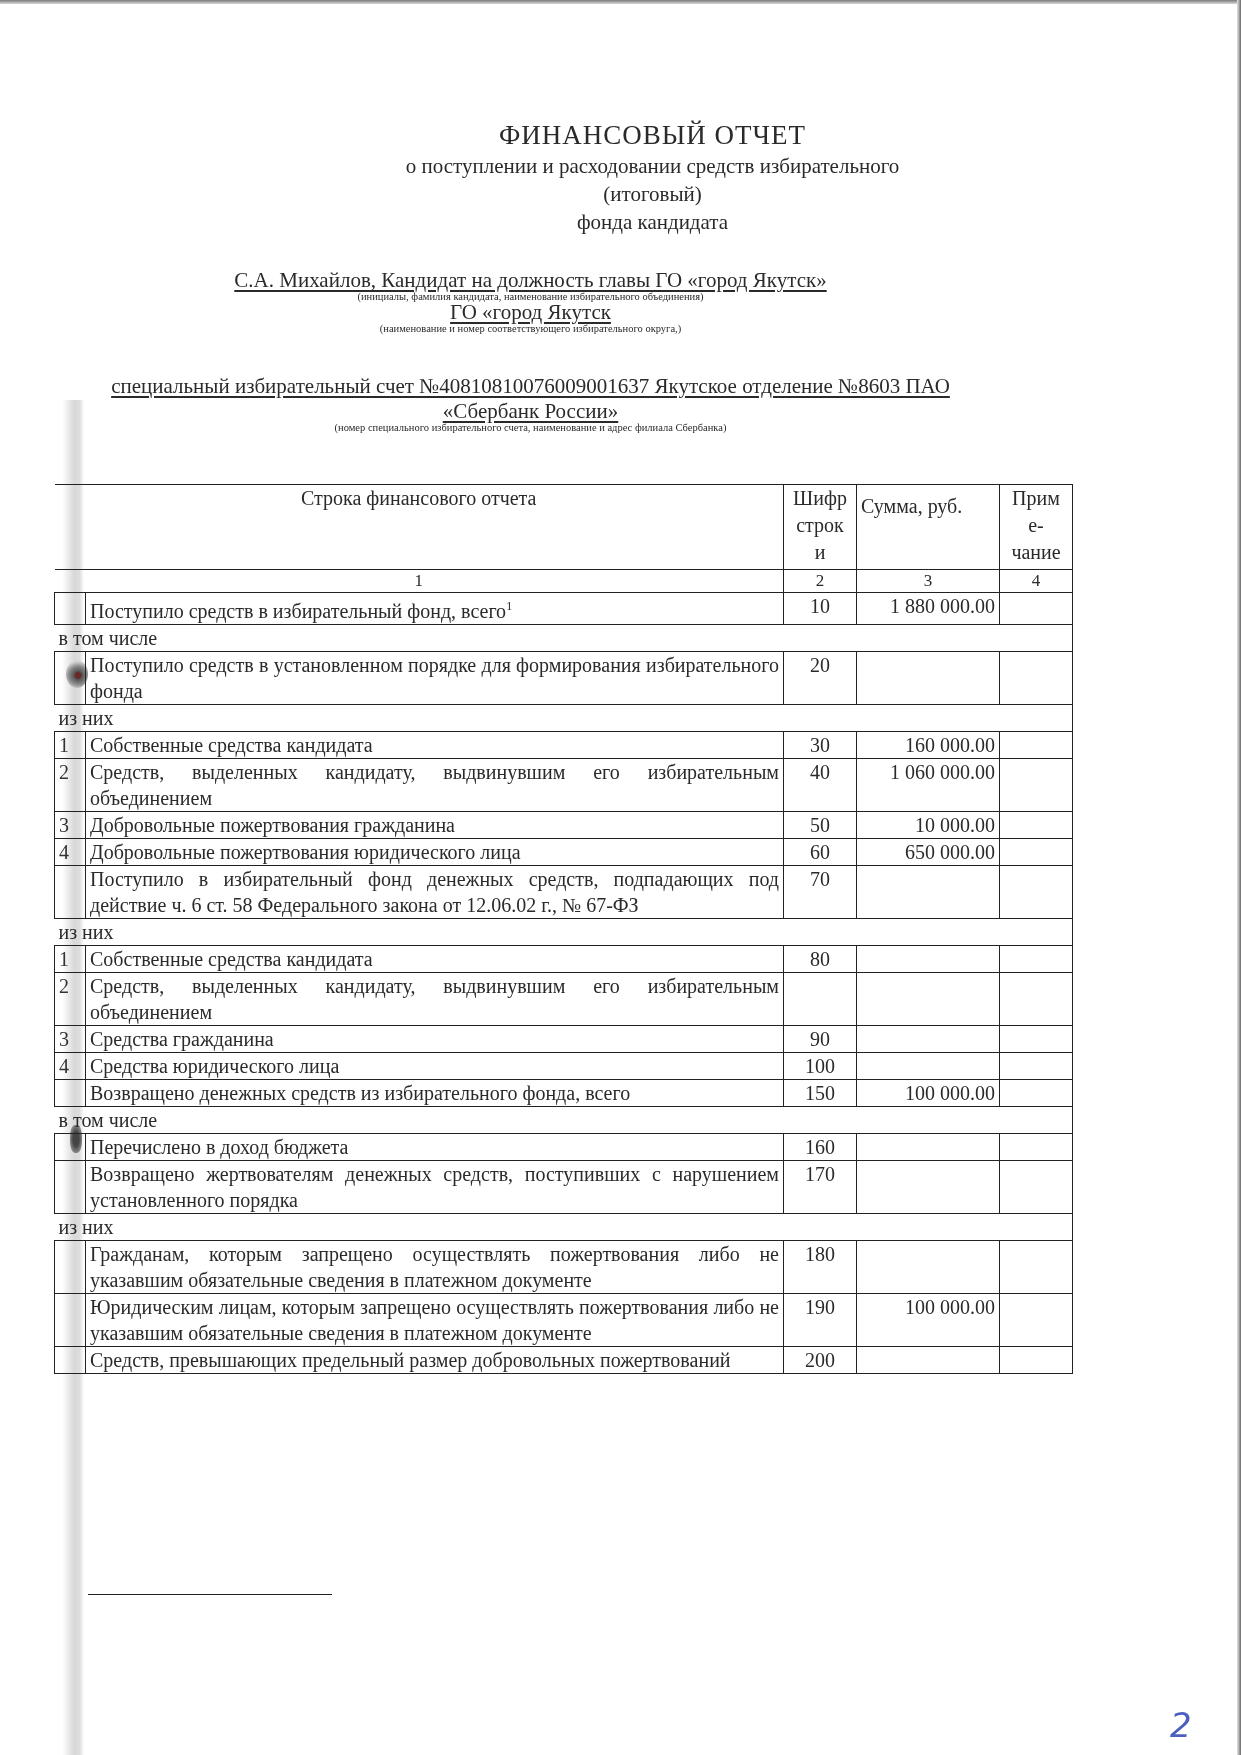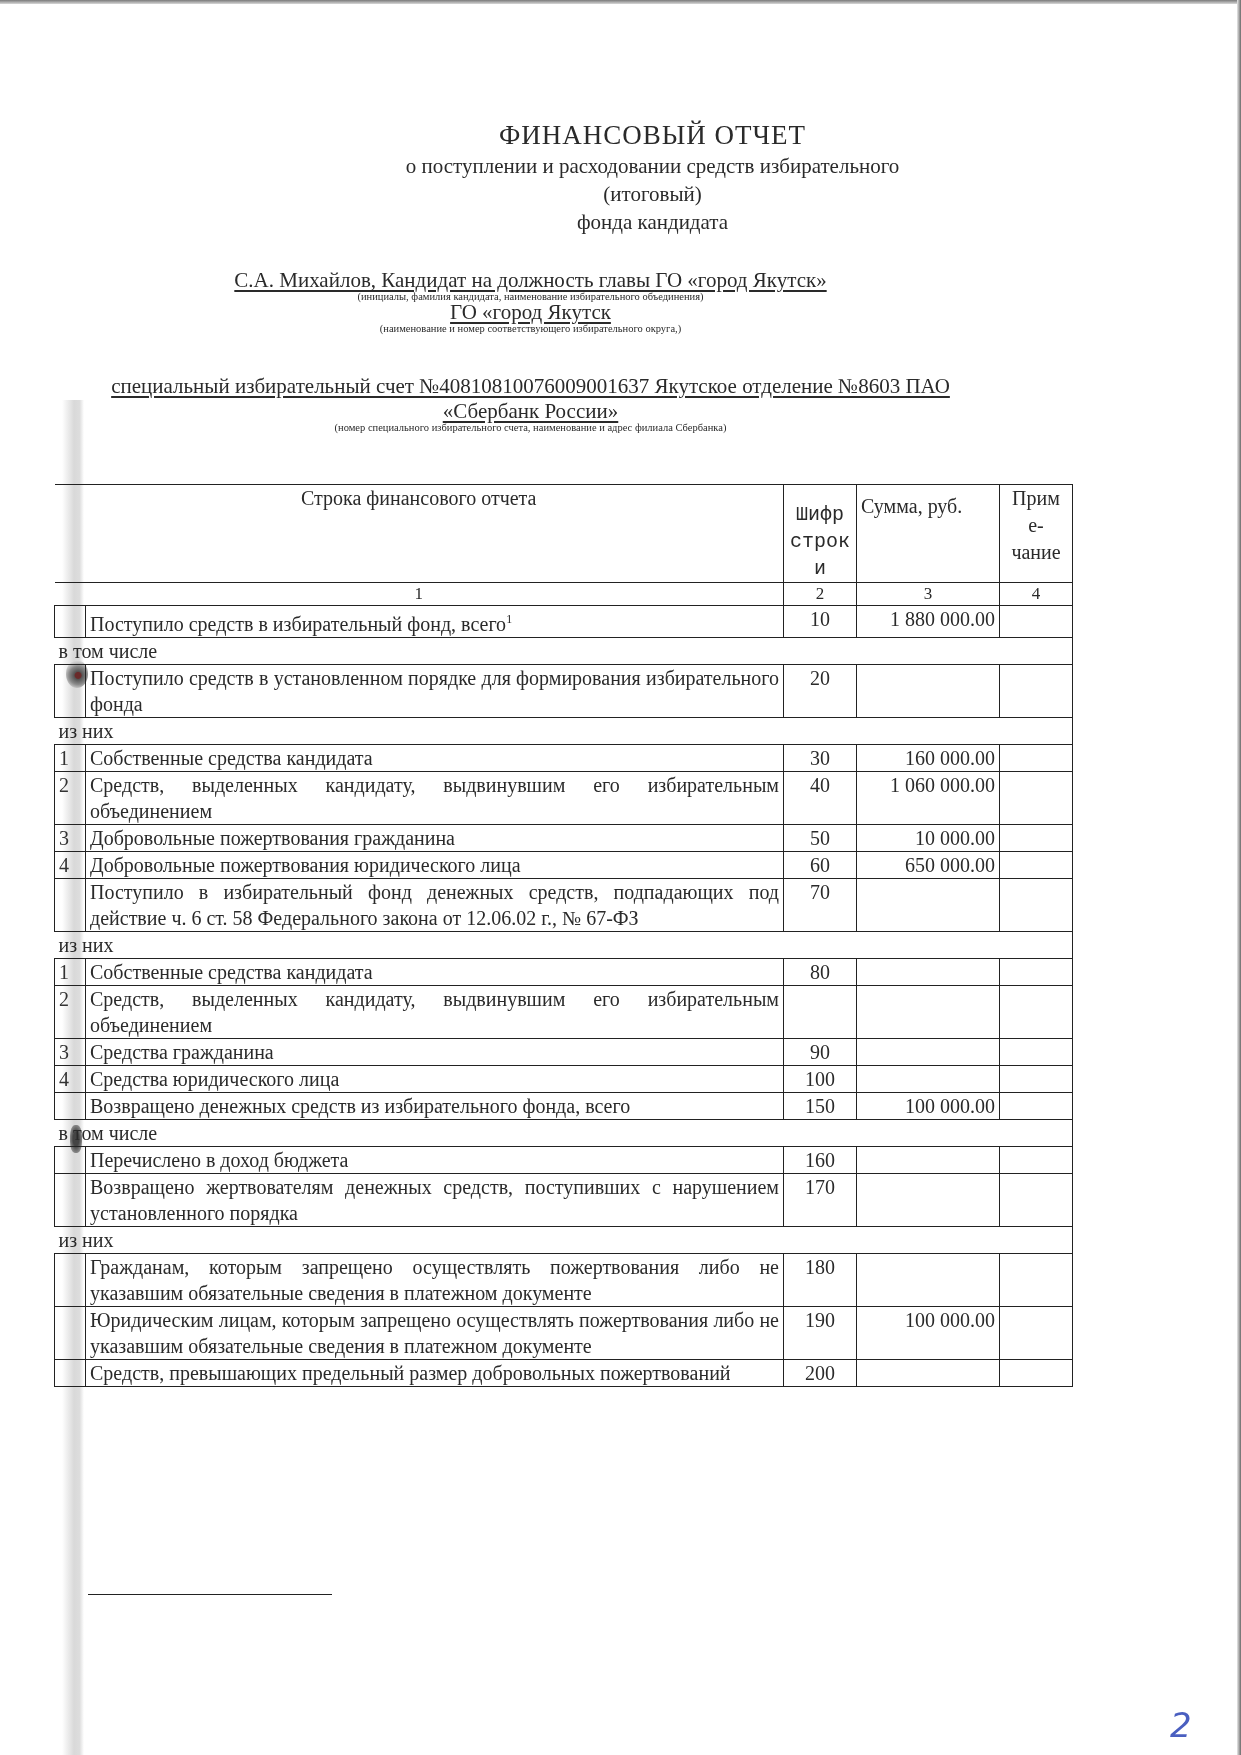--- a/index.html
+++ b/index.html
@@ -107,21 +107,21 @@
 <div class="field-line" style="top:374px;">
   <span class="field-value">специальный избирательный счет №40810810076009001637 Якутское отделение №8603 ПАО</span><br>
   <span class="field-value">«Сбербанк России»</span>
   <span class="field-caption">(номер специального избирательного счета, наименование и адрес филиала Сбербанка)</span>
 </div>
 
 <table class="report">
   <tbody id="report-body">
     <tr class="hdr">
       <td colspan="2" style="border-left:none; height:84px;"><span>Строка финансового отчета</span></td>
-      <td class="code" style="padding-top:16px;font-family:Liberation Mono, monospace;">
+      <td class="code" style="padding-top:0;">
         <span>Шифр</span><br>
         <span>строк</span><br>
         <span>и</span>
       </td>
       <td class="sum" style="text-align:left; padding-top:8px;"><span>Сумма, руб.</span></td>
       <td class="note">
         <span>Прим</span><br>
         <span>е-</span><br>
         <span>чание</span>
       </td>

